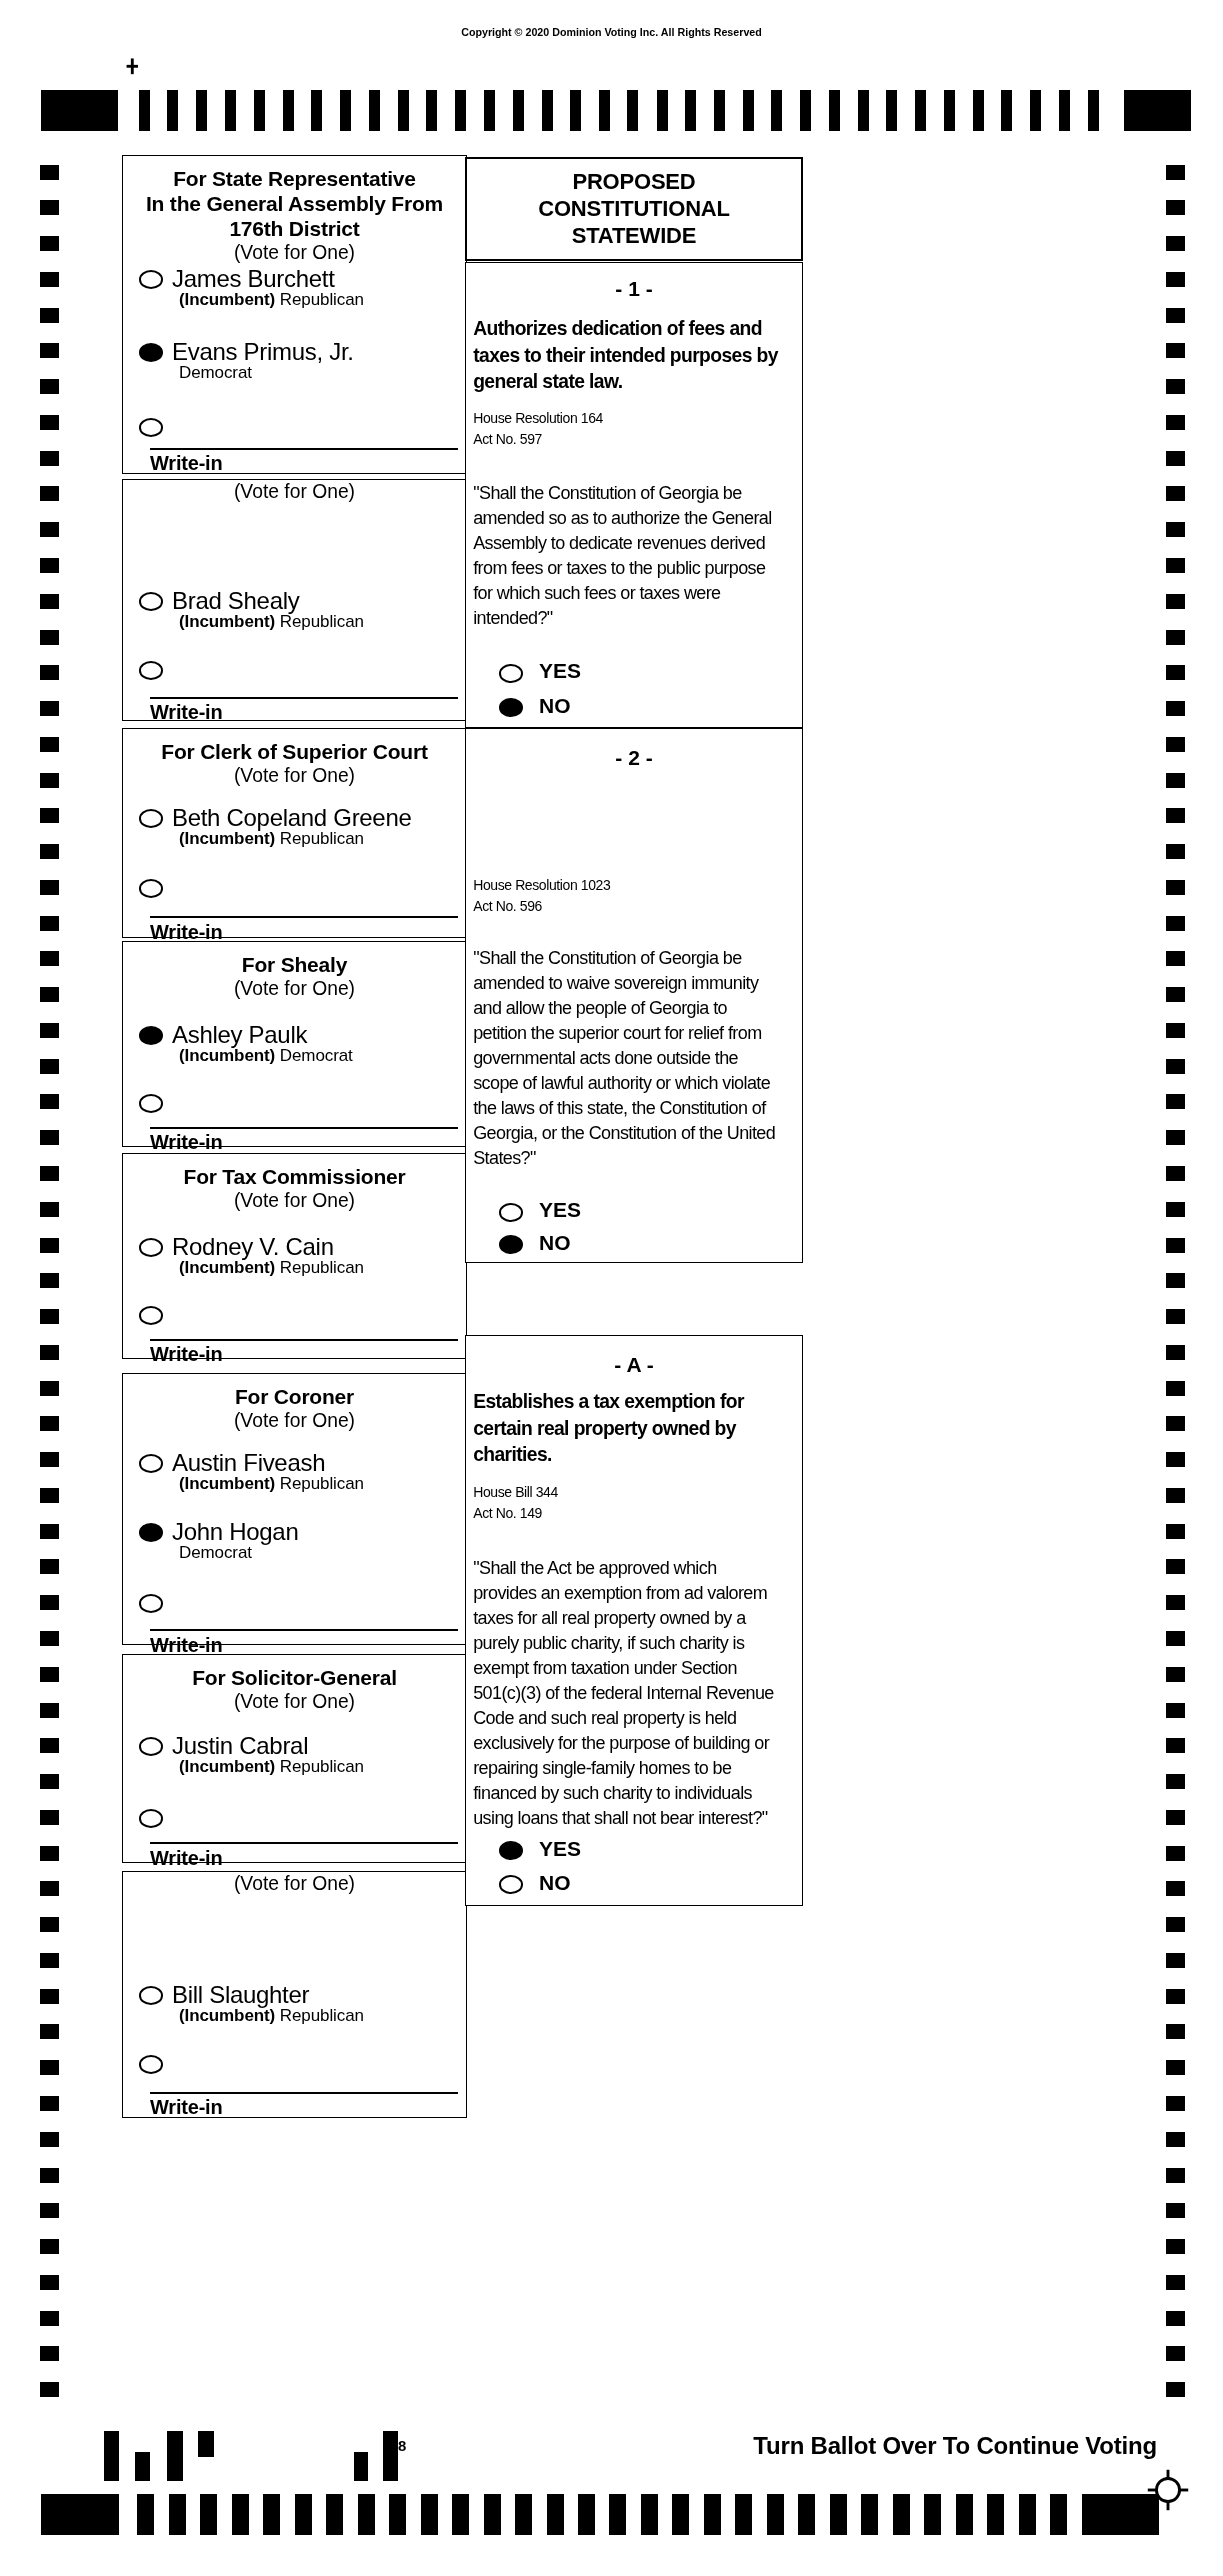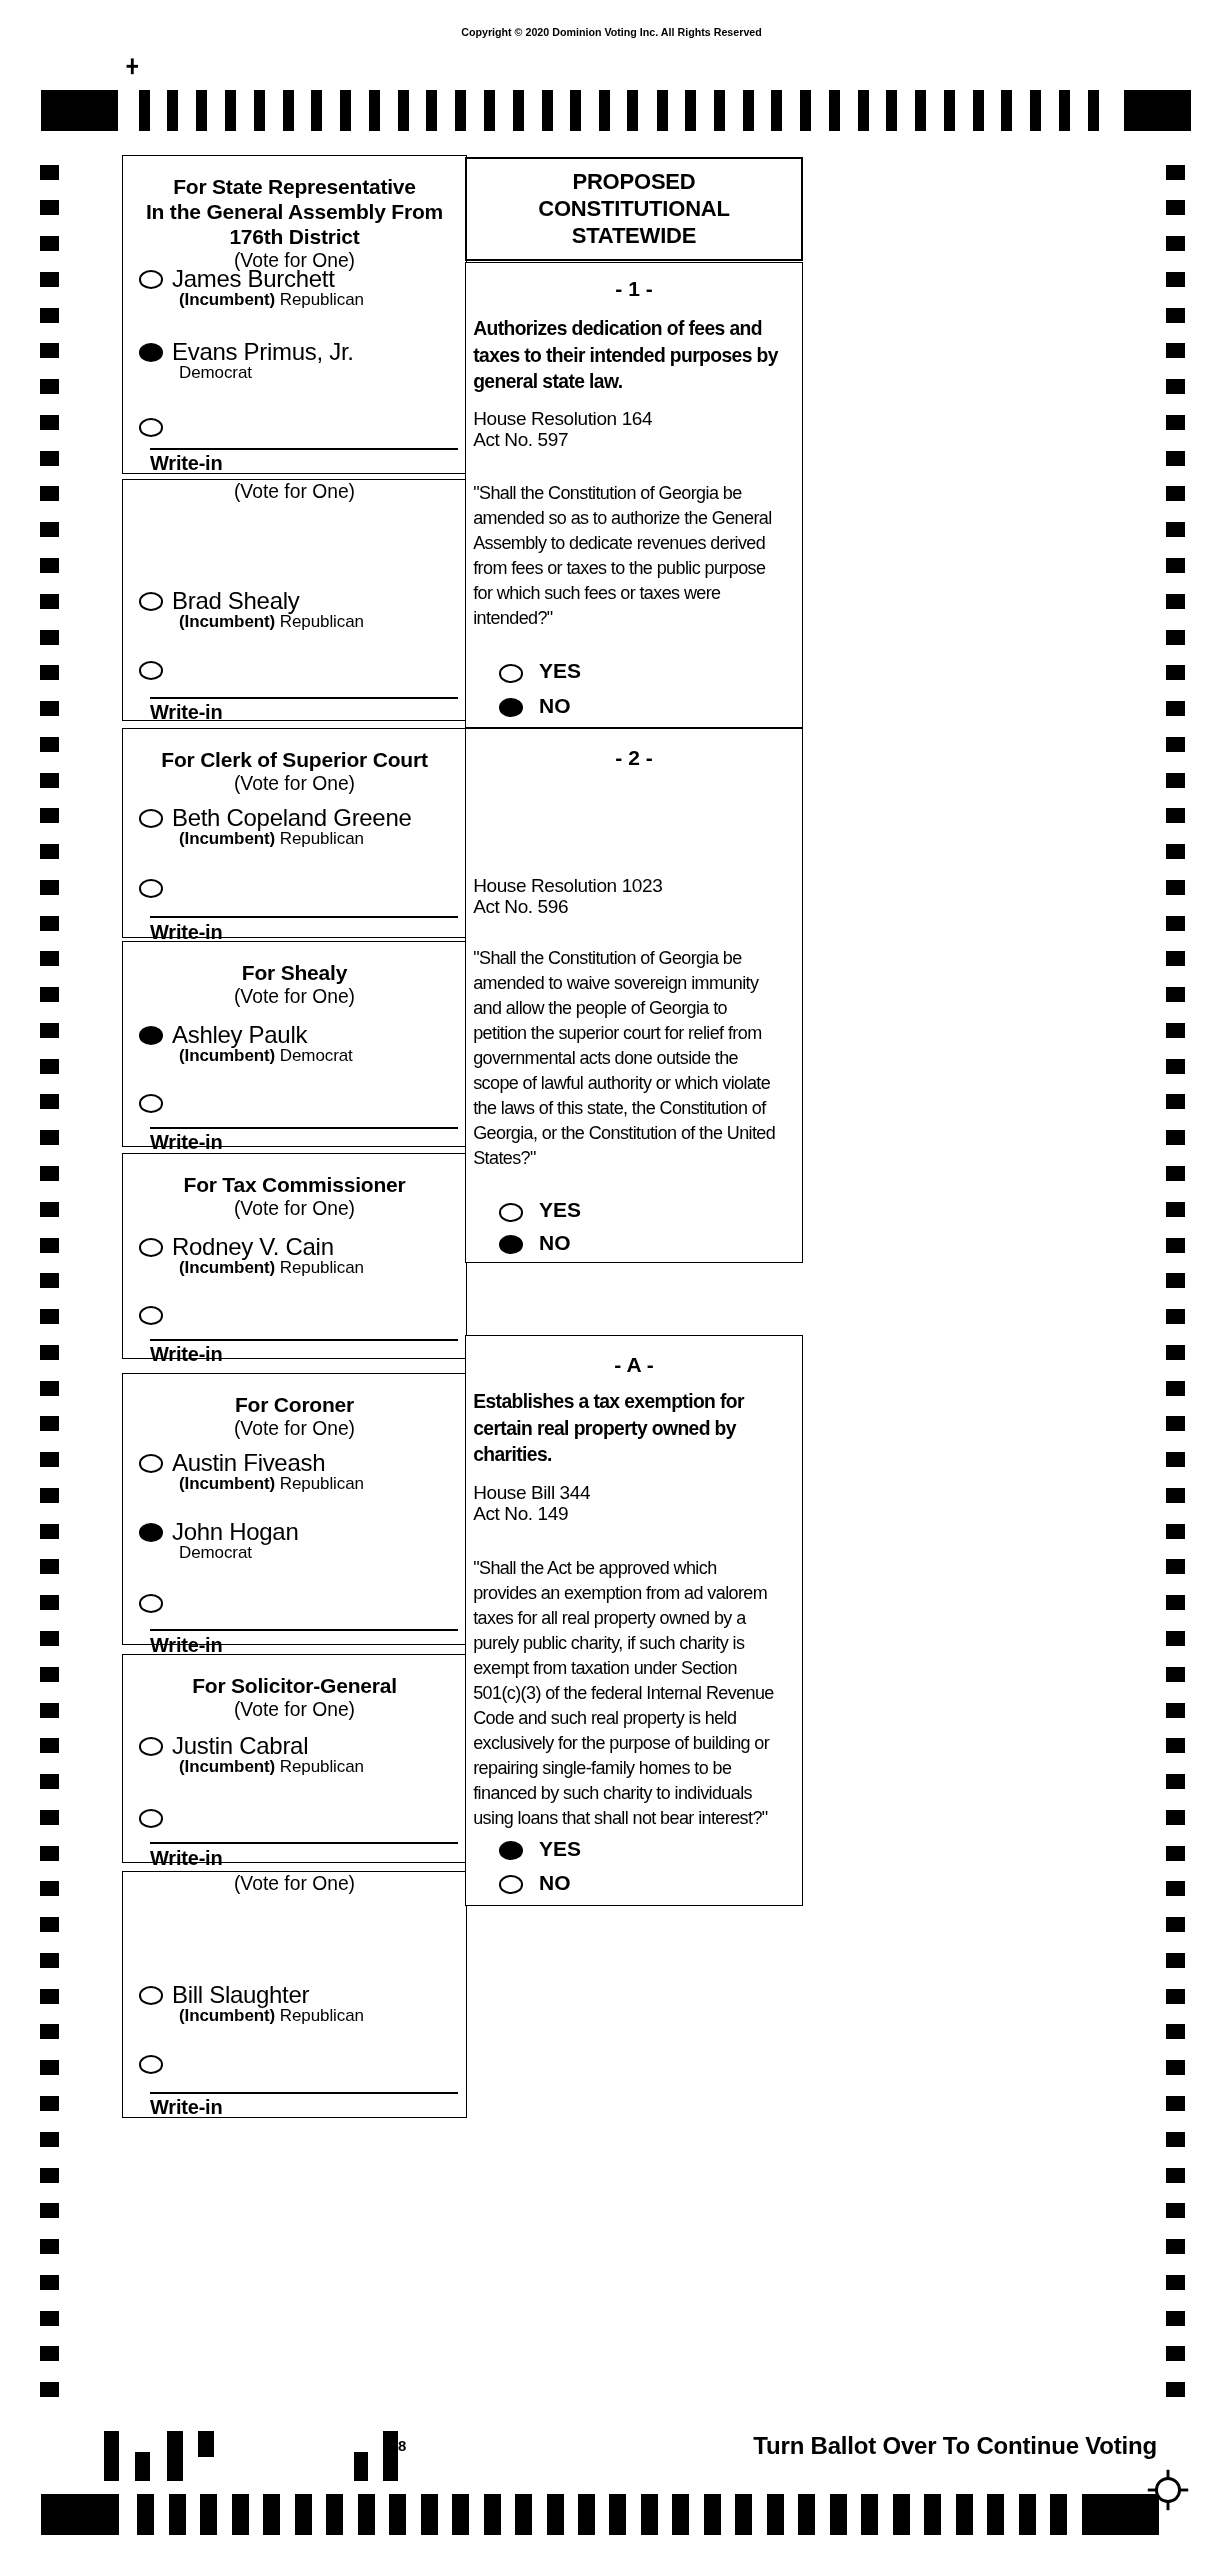--- a/index.html
+++ b/index.html
@@ -2,32 +2,32 @@
 <html style="font-size:11.4px"><head>
 <meta charset="utf-8">
 <style>
   html,body{margin:0;padding:0;background:#fff;}
   #ballot{
     position:relative;width:1223px;height:2576px;background:#ffffff;
     font-family:"Liberation Sans",sans-serif;color:#000;overflow:hidden;
   }
   .box{position:absolute;border:1.4px solid #000;background:#fff;box-sizing:border-box;}
   .hdr-box{border-width:2.1px;}
-  .c-title{font-weight:bold;font-size:21px;line-height:25px;letter-spacing:-0.2px;text-align:center;margin-top:18px;}
+  .c-title{font-weight:bold;font-size:21px;line-height:25px;letter-spacing:-0.2px;text-align:center;margin-top:10px;}
   .vote-for{font-size:19.3px;line-height:23.6px;text-align:center;}
   .oval{position:absolute;width:24px;height:18.6px;border:2.1px solid #000;border-radius:50%;box-sizing:border-box;background:#fff;}
   .oval.filled{background:#000;}
   .cand-name{position:absolute;left:49px;font-size:24px;font-weight:normal;letter-spacing:-0.3px;white-space:nowrap;}
   .cand-sub{position:absolute;left:56px;font-size:17px;letter-spacing:-0.1px;white-space:nowrap;}
   .cand-sub b{font-weight:bold;}
   .write-rule{position:absolute;border-top:2.1px solid #000;height:0;}
   .write-label{position:absolute;font-size:20px;font-weight:bold;letter-spacing:-0.2px;}
   .m-number{position:absolute;left:0;width:100%;text-align:center;font-size:21px;font-weight:bold;}
   .m-summary{position:absolute;left:7.2px;right:4.3px;font-size:19.3px;font-weight:bold;line-height:26.5px;letter-spacing:-0.6px;}
-  .m-auth{position:absolute;left:7.2px;font-size:19px;line-height:21px;letter-spacing:-0.4px;}
+  .m-auth{position:absolute;left:7.2px;font-size:14px;line-height:21px;letter-spacing:-0.4px;}
   .m-question{position:absolute;left:7.2px;right:2.9px;font-size:18px;line-height:25px;letter-spacing:-0.6px;}
   .m-opt-label{position:absolute;left:73px;font-size:21px;font-weight:bold;}
   .hdr-lines{font-weight:bold;font-size:22px;line-height:27px;letter-spacing:-0.2px;text-align:center;margin-top:9.3px;}
   .sq{position:absolute;width:19.3px;height:15px;background:#000;}
   .tbar{position:absolute;background:#000;}
   #copyright{position:absolute;top:26px;left:0;width:100%;text-align:center;font-size:10.7px;font-weight:bold;}
   #turn-instruction{position:absolute;top:2432px;right:66px;font-size:24px;font-weight:bold;letter-spacing:-0.2px;white-space:nowrap;}
   #barcode-glyph{position:absolute;left:398px;top:2437px;font-size:15px;font-weight:bold;}
   #plus-mark{position:absolute;left:123px;top:57px;}
   #reg-target{position:absolute;left:1142px;top:2464px;}

